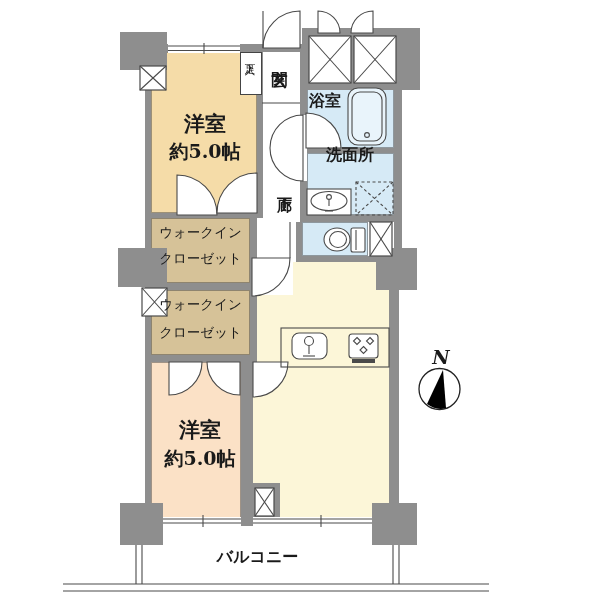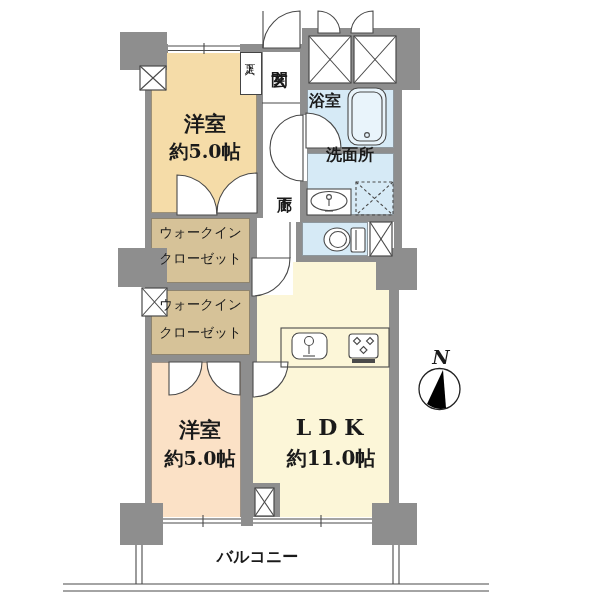--- a/index.html
+++ b/index.html
@@ -212,19 +212,17 @@
   <div class="lbl" style="left:318px;top:146px;width:64px;font-size:16px;font-weight:bold;">洗面所</div>
 
   <div class="lbl sans" style="left:151px;top:226px;width:99px;font-size:13.5px;">ウォークイン</div>
   <div class="lbl sans" style="left:151px;top:252px;width:99px;font-size:13.5px;">クローゼット</div>
   <div class="lbl sans" style="left:151px;top:298px;width:99px;font-size:13.5px;">ウォークイン</div>
   <div class="lbl sans" style="left:151px;top:326px;width:99px;font-size:13.5px;">クローゼット</div>
 
   <div class="lbl" style="left:146px;top:418px;width:108px;font-size:21px;font-weight:bold;">洋室</div>
   <div class="lbl" style="left:141px;top:448px;width:118px;font-size:19px;font-weight:bold;">約5.0帖</div>
 
-  <div class="lbl" style="left:278px;top:415px;width:110px;font-size:22px;font-weight:bold;letter-spacing:7px;">LDK</div>
-  <div class="lbl" style="left:266px;top:447px;width:130px;font-size:20px;font-weight:bold;">約11.0帖</div>
 
   <div class="lbl" style="left:200px;top:548px;width:115px;font-size:16px;font-weight:bold;">バルコニー</div>
 
   <div class="lbl" style="left:430px;top:347px;width:22px;font-size:19px;font-style:italic;font-weight:bold;">N</div>
 </div>
 
 </body></html>

